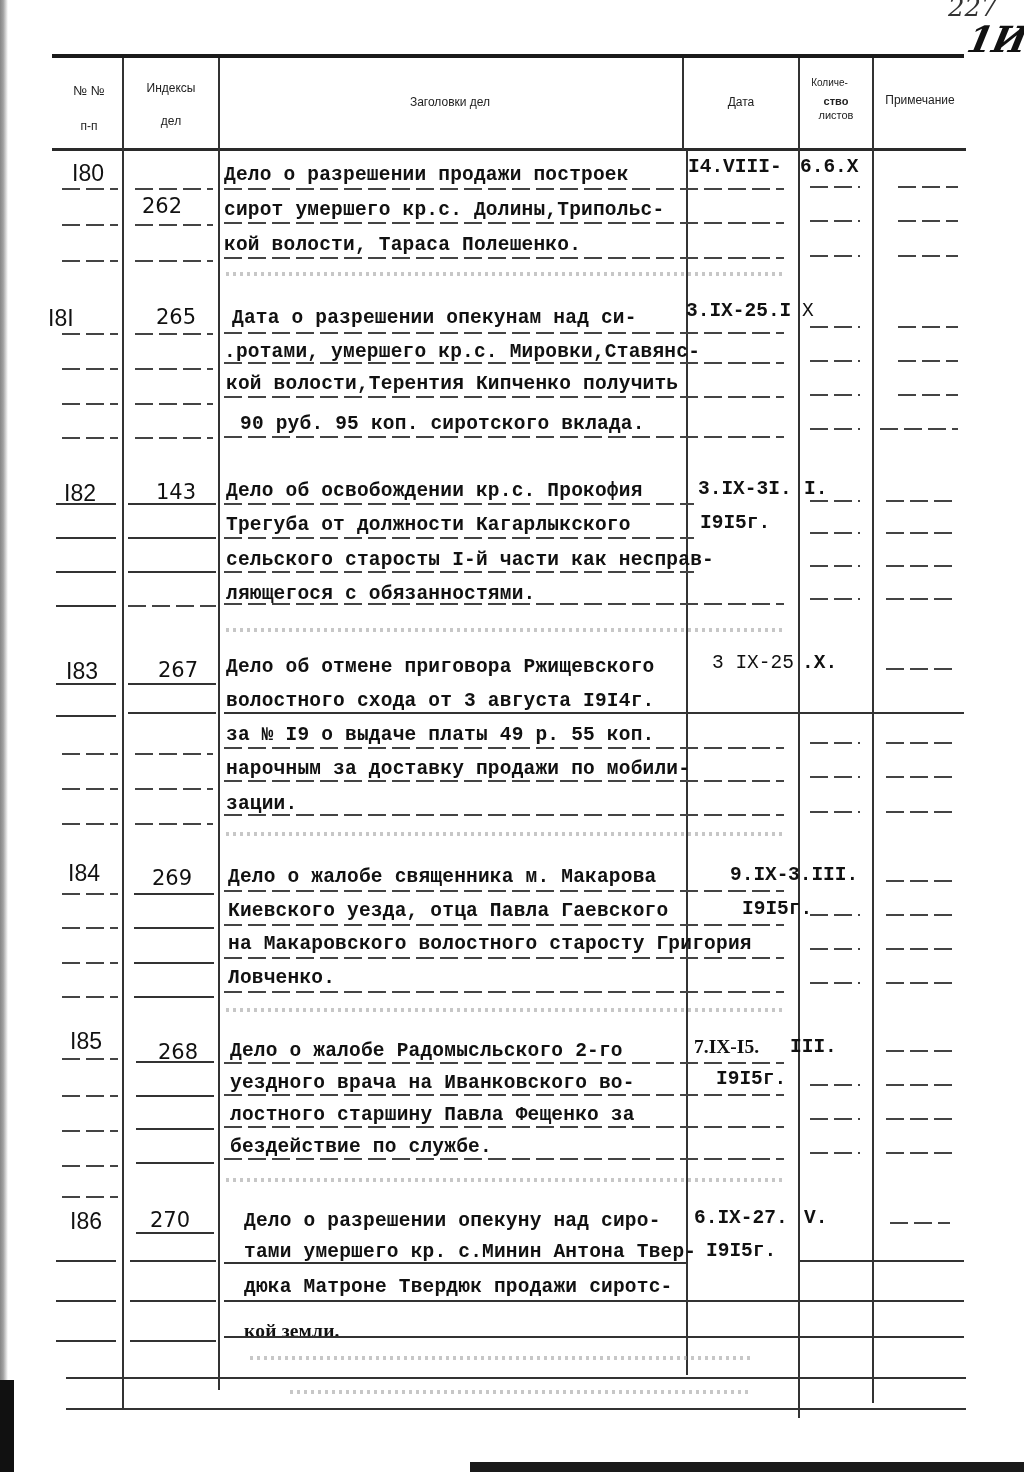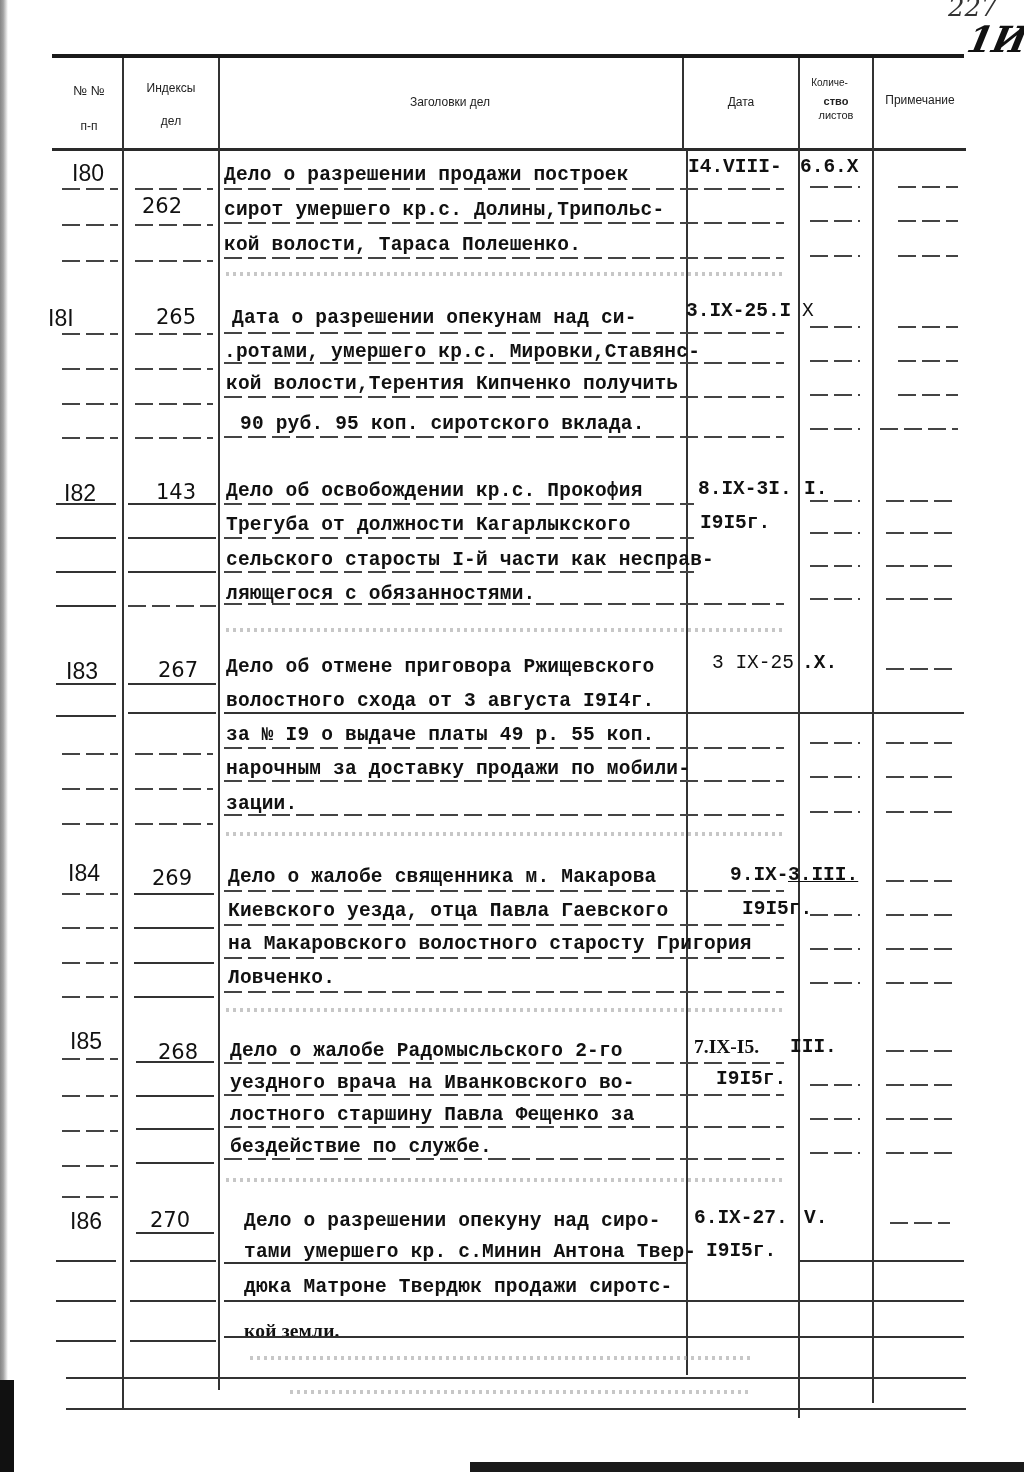--- a/index.html
+++ b/index.html
@@ -121,21 +121,21 @@
   <div class="dash" style="left:880px;top:428px;width:78px;"></div>
 </div>
 
 <div>
   <div class="row-num" style="left:64px;top:480px;">I82</div>
   <div class="row-idx" style="left:156px;top:480px;">143</div>
   <div class="line" style="left:226px;top:480px;">Дело об освобождении кр.с. Прокофия</div>
   <div class="line" style="left:226px;top:514px;">Трегуба от должности Кагарлыкского</div>
   <div class="line" style="left:226px;top:549px;">сельского старосты I-й части как несправ-</div>
   <div class="line" style="left:226px;top:583px;">ляющегося с обязанностями.</div>
-  <div class="date" style="left:698px;top:478px;">8.IX-3I.</div>
+  <div class="date" style="left:698px;top:478px;">3.IX-3I.</div>
   <div class="date" style="left:700px;top:512px;">I9I5г.</div>
   <div class="date" style="left:804px;top:478px;">I.</div>
   <div class="solid" style="left:56px;top:503px;width:60px;"></div>
   <div class="solid" style="left:56px;top:537px;width:60px;"></div>
   <div class="solid" style="left:56px;top:571px;width:60px;"></div>
   <div class="solid" style="left:56px;top:605px;width:60px;"></div>
   <div class="solid" style="left:128px;top:503px;width:88px;"></div>
   <div class="solid" style="left:128px;top:537px;width:88px;"></div>
   <div class="solid" style="left:128px;top:571px;width:88px;"></div>
   <div class="dash" style="left:128px;top:605px;width:88px;"></div>
@@ -190,21 +190,21 @@
 
 <div>
   <div class="row-num" style="left:68px;top:860px;">I84</div>
   <div class="row-idx" style="left:152px;top:866px;">269</div>
   <div class="line" style="left:228px;top:866px;">Дело о жалобе священника  м. Макарова</div>
   <div class="line" style="left:228px;top:900px;">Киевского уезда, отца Павла Гаевского</div>
   <div class="line" style="left:228px;top:933px;">на Макаровского волостного старосту Григория</div>
   <div class="line" style="left:228px;top:967px;">Ловченко.</div>
   <div class="date" style="left:730px;top:864px;">9.IX-</div>
   <div class="date" style="left:742px;top:898px;">I9I5г.</div>
-  <div class="date" style="left:788px;top:864px;text-decoration:underline;">3.III.</div>
+  <div class="date" style="left:788px;top:864px;">3.III.</div>
   <div class="dash" style="left:62px;top:893px;width:56px;"></div>
   <div class="dash" style="left:62px;top:927px;width:56px;"></div>
   <div class="dash" style="left:62px;top:962px;width:56px;"></div>
   <div class="dash" style="left:62px;top:996px;width:56px;"></div>
   <div class="solid" style="left:134px;top:893px;width:80px;"></div>
   <div class="solid" style="left:134px;top:927px;width:80px;"></div>
   <div class="solid" style="left:134px;top:962px;width:80px;"></div>
   <div class="solid" style="left:134px;top:996px;width:80px;"></div>
   <div class="dash" style="left:224px;top:890px;width:560px;"></div>
   <div class="dash" style="left:224px;top:924px;width:560px;"></div>

